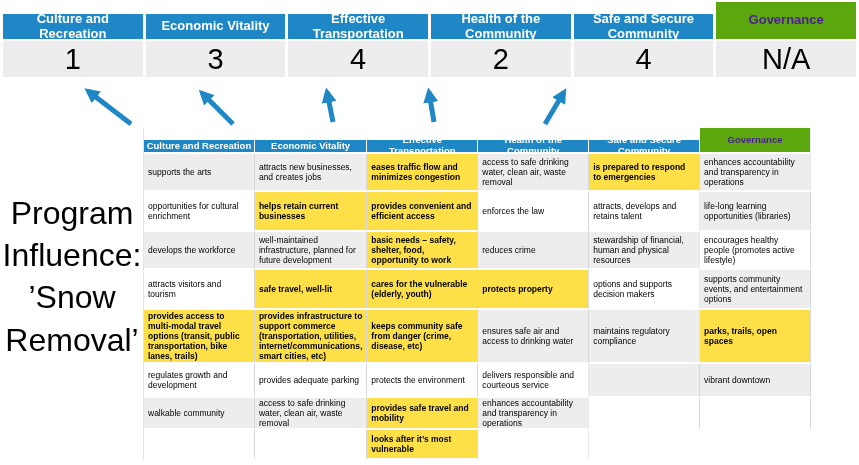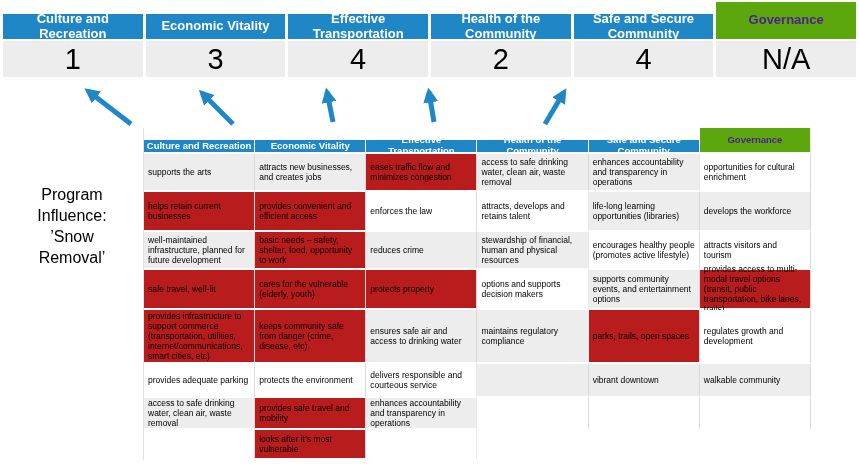--- a/index.html
+++ b/index.html
@@ -5,21 +5,21 @@
   html,body{margin:0;padding:0;background:#fff;}
   #stage{
     position:relative;width:859px;height:465px;background:#fff;overflow:hidden;
     font-family:"Liberation Sans",sans-serif;color:#000;
   }
   
   .bg-blue{background:#1F87C5;color:#fff;margin-top:12px;}
   .bg-green{background:#5CA70E;color:#4c1d95;}
   .bg-gray{background:#EDEDED;}
   .bg-white{background:#FFFFFF;}
-  .bg-yellow{background:#b91c1c;}
+  .bg-yellow{background:#fde047;font-weight:bold;}
 
   
   #summary{
     position:absolute;left:3px;top:2px;width:853px;
     display:grid;grid-template-columns:repeat(6,1fr);
     grid-template-rows:37px 36px;column-gap:3px;row-gap:2px;
   }
   .sum-h{
     display:flex;align-items:center;justify-content:center;text-align:center;
     font-weight:bold;font-size:13px;line-height:1.15;padding:0 8px;
@@ -28,22 +28,22 @@
     display:flex;align-items:center;justify-content:center;
     font-size:29px;background:#EDEDED;
   }
 
   
   #arrows{position:absolute;left:0;top:0;width:859px;height:465px;pointer-events:none;}
   .arrow{stroke:#1F87C5;stroke-width:5;fill:none;}
 
   
   #title{
-    position:absolute;left:2px;top:184px;width:140px;
-    text-align:center;font-size:16px;line-height:1.32;white-space:pre-line;
+    position:absolute;left:2px;top:192px;width:140px;
+    text-align:center;font-size:32px;line-height:1.32;white-space:pre-line;
   }
 
   
   #matrix{
     position:absolute;left:143px;top:128px;width:667px;
     display:grid;grid-template-columns:repeat(6,1fr);
     grid-template-rows:26px 38px 40px 38px 40px 54px 34px 32px 30px;
     border-left:1px solid #E3E3E3;
   }
   .m-h{
@@ -102,20 +102,21 @@
     <div class="m-h bg-blue">Economic Vitality</div>
     <div class="m-h bg-blue">Effective Transportation</div>
     <div class="m-h bg-blue">Health of the Community</div>
     <div class="m-h bg-blue">Safe and Secure Community</div>
     <div class="m-h m-last bg-green">Governance</div>
 
     <div class="m-c bg-gray">supports the arts</div>
     <div class="m-c bg-gray">attracts new businesses, and creates jobs</div>
     <div class="m-c bg-yellow">eases traffic flow and minimizes congestion</div>
     <div class="m-c bg-gray">access to safe drinking water, clean air, waste removal</div>
+    <div class="m-c bg-yellow">is prepared to respond to emergencies</div>
     <div class="m-c m-last bg-gray">enhances accountability and transparency in operations</div>
 
     <div class="m-c bg-white">opportunities for cultural enrichment</div>
     <div class="m-c bg-yellow">helps retain current businesses</div>
     <div class="m-c bg-yellow">provides convenient and efficient access</div>
     <div class="m-c bg-white">enforces the law</div>
     <div class="m-c m-last bg-white">attracts, develops and retains talent</div>
 
     <div class="m-c bg-gray">life-long learning opportunities (libraries)</div>
     <div class="m-c bg-gray">develops the workforce</div>

